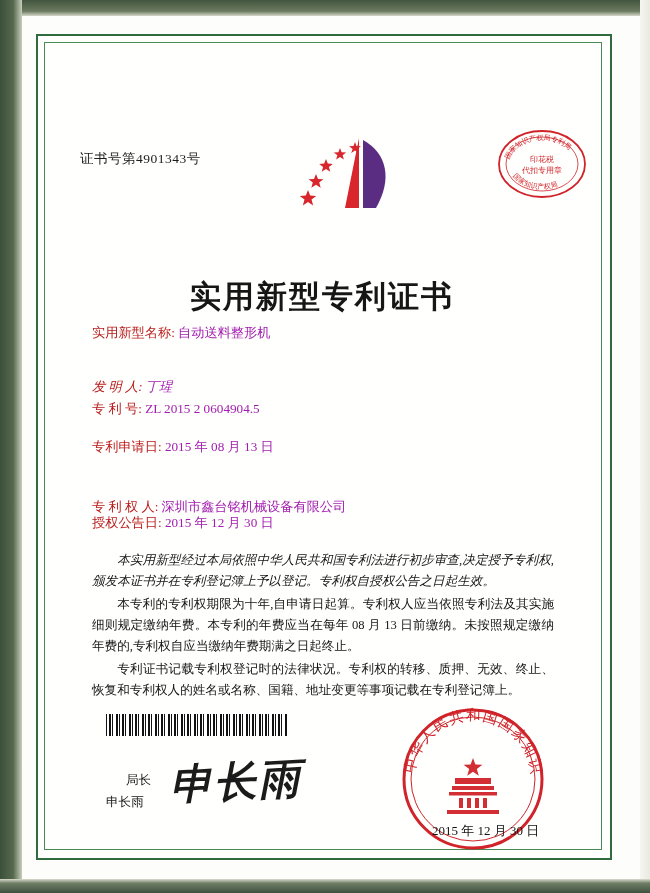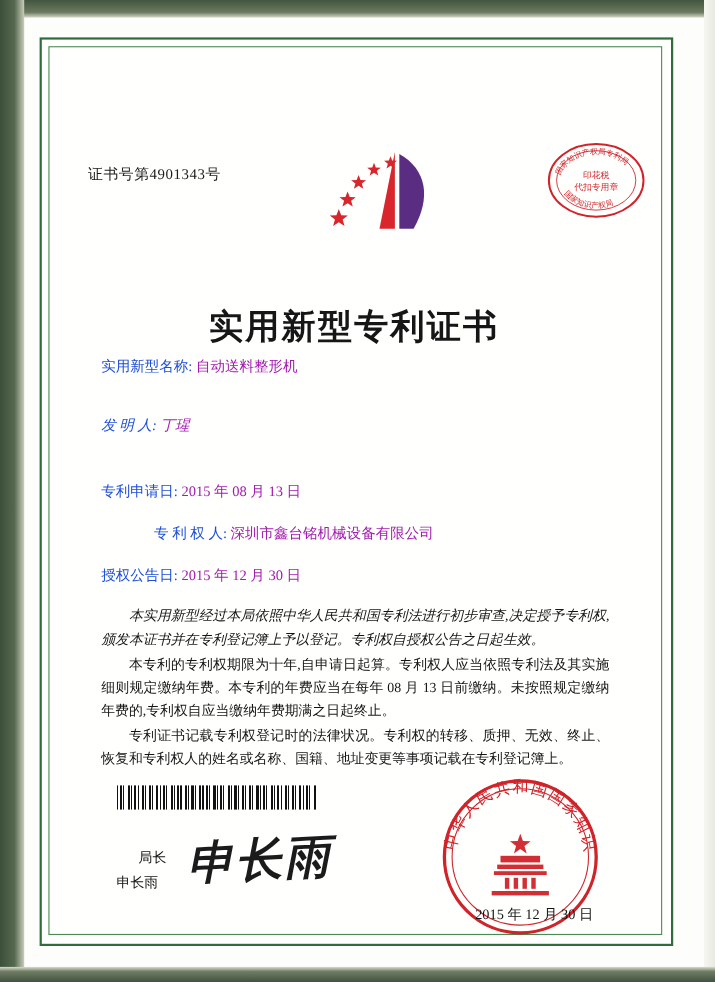--- a/index.html
+++ b/index.html
@@ -106,31 +106,31 @@
   
   .field {
     position: absolute;
     left: 48px;
     font-size: 13.2px;
     color: #171717;
     white-space: nowrap;
   }
   .field .lbl {
     display: inline-block;
-    color: #1d4ed8;
+    color: #b91c1c;
   }
   .field .val {
     display: inline-block;
     color: #a21caf;
   }
   .f1 { top: 282px; }
   .f2 { top: 336px; font-style: italic; }
   .f3 { top: 358px; }
   .f4 { top: 396px; }
-  .f5 { top: 434px; margin-left: 48px; }
+  .f5 { top: 456px; }
   .f6 { top: 472px; }
 
   
   .para {
     position: absolute;
     left: 48px;
     width: 462px;
     font-size: 12.6px;
     line-height: 21px;
     color: #151515;
@@ -244,20 +244,24 @@
     <div class="title">实用新型专利证书</div>
 
     <div class="field f1">
       <span class="lbl">实用新型名称:</span>
       <span class="val">自动送料整形机</span>
     </div>
     <div class="field f2">
       <span class="lbl">发 明 人:</span>
       <span class="val">丁瑆</span>
     </div>
+    <div class="field f3">
+      <span class="lbl">专 利 号:</span>
+      <span class="val">ZL 2015 2 0604904.5</span>
+    </div>
     <div class="field f4">
       <span class="lbl">专利申请日:</span>
       <span class="val">2015 年 08 月 13 日</span>
     </div>
     <div class="field f5">
       <span class="lbl">专 利 权 人:</span>
       <span class="val">深圳市鑫台铭机械设备有限公司</span>
     </div>
     <div class="field f6">
       <span class="lbl">授权公告日:</span>

